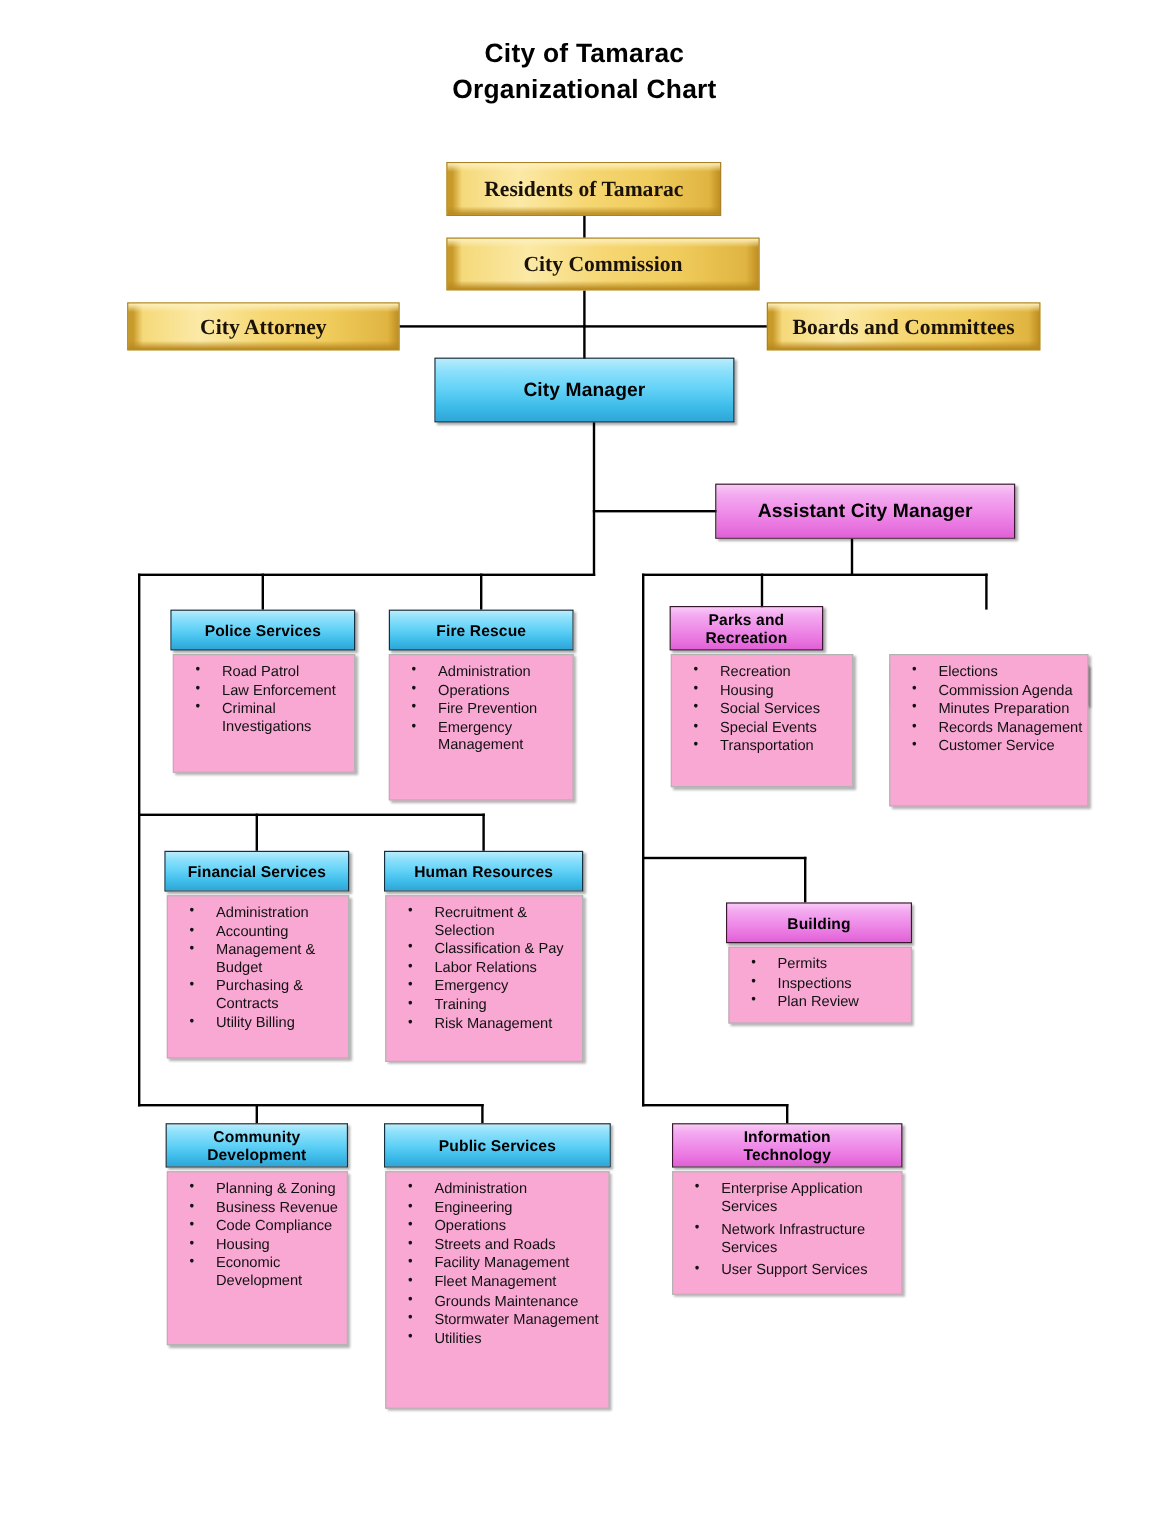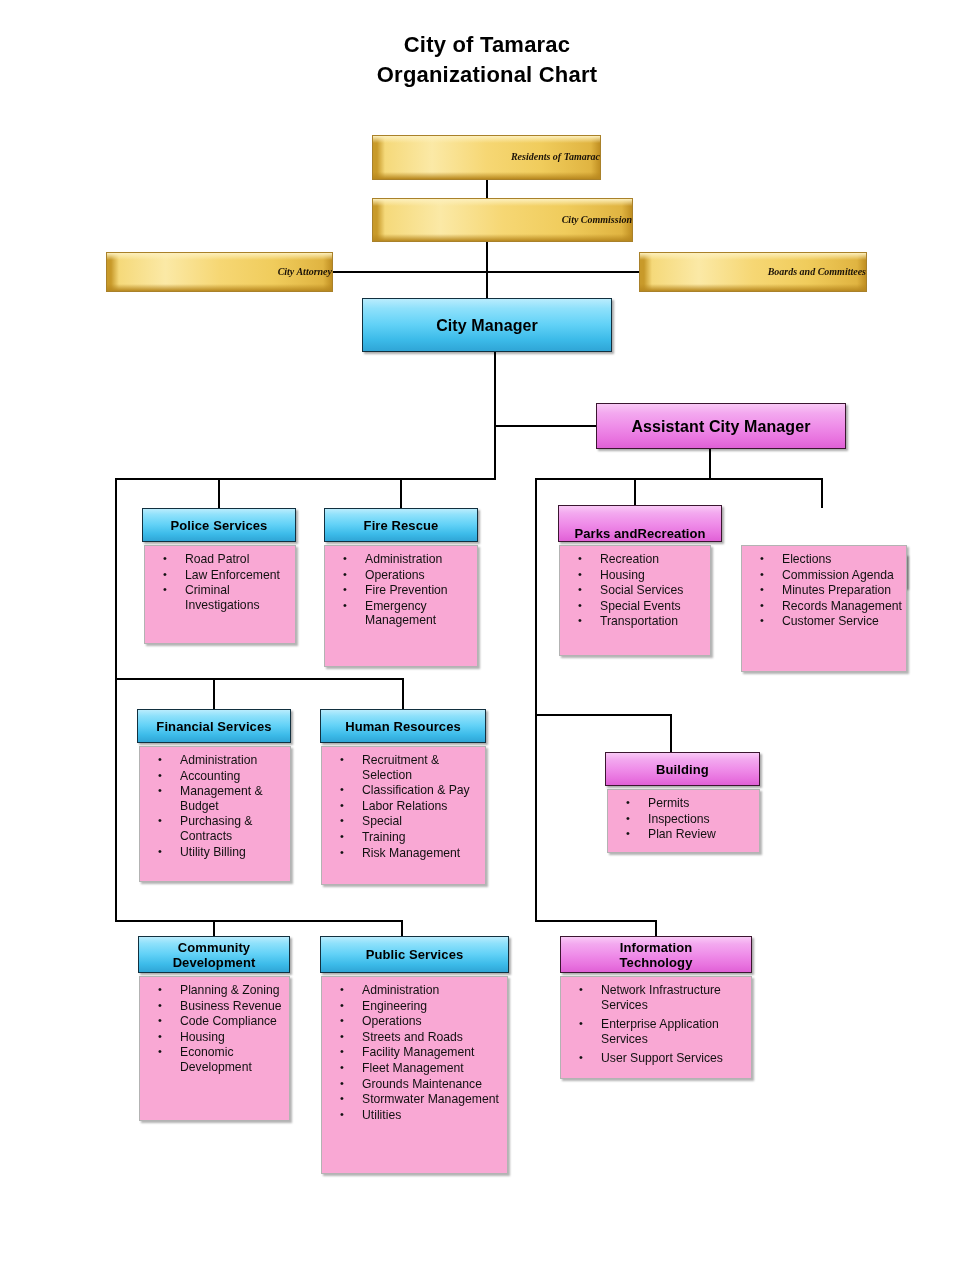--- a/index.html
+++ b/index.html
@@ -21,25 +21,24 @@
   .gold{
     border:1px solid #a9812a;
     background:
       linear-gradient(to right,
         #c89a2a 0px,#c89a2a 4px,
         #f5d97a 12px,#fbe9a6 26%,#f6d774 50%,#f0cc5c 74%,
         #e0b441 96%,#c08f22 100%),
       #eccb5c;
     color:#1a1208;
     font-family:"Liberation Serif", serif;
-    font-weight:bold;font-size:10px;
-    display:flex;align-items:center;justify-content:flex-end;
+    font-weight:bold;font-size:18px;
+    display:flex;align-items:center;justify-content:center;
     text-align:center;line-height:1.05;
     box-shadow:0 0 0 0 rgba(0,0,0,0);
-    font-style:italic;
   }
   .gold::before,.gold::after{content:"";position:absolute;left:0;right:0;height:7px;pointer-events:none;}
   .gold::before{top:0;background:linear-gradient(to bottom,#fdf0bd,rgba(253,240,189,0));}
   .gold::after{bottom:0;background:linear-gradient(to top,#b8881f,rgba(184,136,31,0));}
 
   
   .hdr-cyan{
     border:1.6px solid #12303f;
     background:linear-gradient(to bottom,
         #b9ecfd 0%,#8fe1fb 18%,#63d2f7 48%,#3cbbe9 78%,#2fa5d6 100%);
@@ -177,21 +176,21 @@
   </div>
   <div class="body" style="left:324px;top:545px;width:154px;height:122px;">
     <ul class="items">
       <li>Administration</li>
       <li>Operations</li>
       <li>Fire Prevention</li>
       <li>Emergency Management</li>
     </ul>
   </div>
 
-  <div class="hdr hdr-pink" style="left:558px;top:505px;width:164px;height:37px;flex-direction:row;align-items:flex-end;">
+  <div class="hdr hdr-pink" style="left:558px;top:505px;width:128px;height:37px;flex-direction:column;">
     <span>Parks and</span>
     <span class="two">Recreation</span>
   </div>
   <div class="body" style="left:559px;top:545px;width:152px;height:111px;">
     <ul class="items">
       <li>Recreation</li>
       <li>Housing</li>
       <li>Social Services</li>
       <li>Special Events</li>
       <li>Transportation</li>
@@ -225,21 +224,21 @@
   </div>
 
   <div class="hdr hdr-cyan" style="left:320px;top:709px;width:166px;height:34px;">
     <span>Human Resources</span>
   </div>
   <div class="body" style="left:321px;top:746px;width:165px;height:139px;">
     <ul class="items">
       <li>Recruitment &amp; Selection</li>
       <li>Classification &amp; Pay</li>
       <li>Labor Relations</li>
-      <li>Special</li>
+      <li>Emergency</li>
       <li>Training</li>
       <li>Risk Management</li>
     </ul>
   </div>
 
   <div class="hdr hdr-pink" style="left:605px;top:752px;width:155px;height:34px;">
     <span>Building</span>
   </div>
   <div class="body" style="left:607px;top:789px;width:153px;height:64px;">
     <ul class="items">
@@ -279,19 +278,19 @@
       <li>Utilities</li>
     </ul>
   </div>
 
   <div class="hdr hdr-pink" style="left:560px;top:936px;width:192px;height:37px;flex-direction:column;">
     <span>Information</span>
     <span class="two">Technology</span>
   </div>
   <div class="body" style="left:560px;top:976px;width:192px;height:103px;">
     <ul class="items">
+      <li class="sp">Enterprise Application Services</li>
       <li class="sp">Network Infrastructure Services</li>
-      <li class="sp">Enterprise Application Services</li>
       <li>User Support Services</li>
     </ul>
   </div>
 
 </div>
 
 </body></html>

